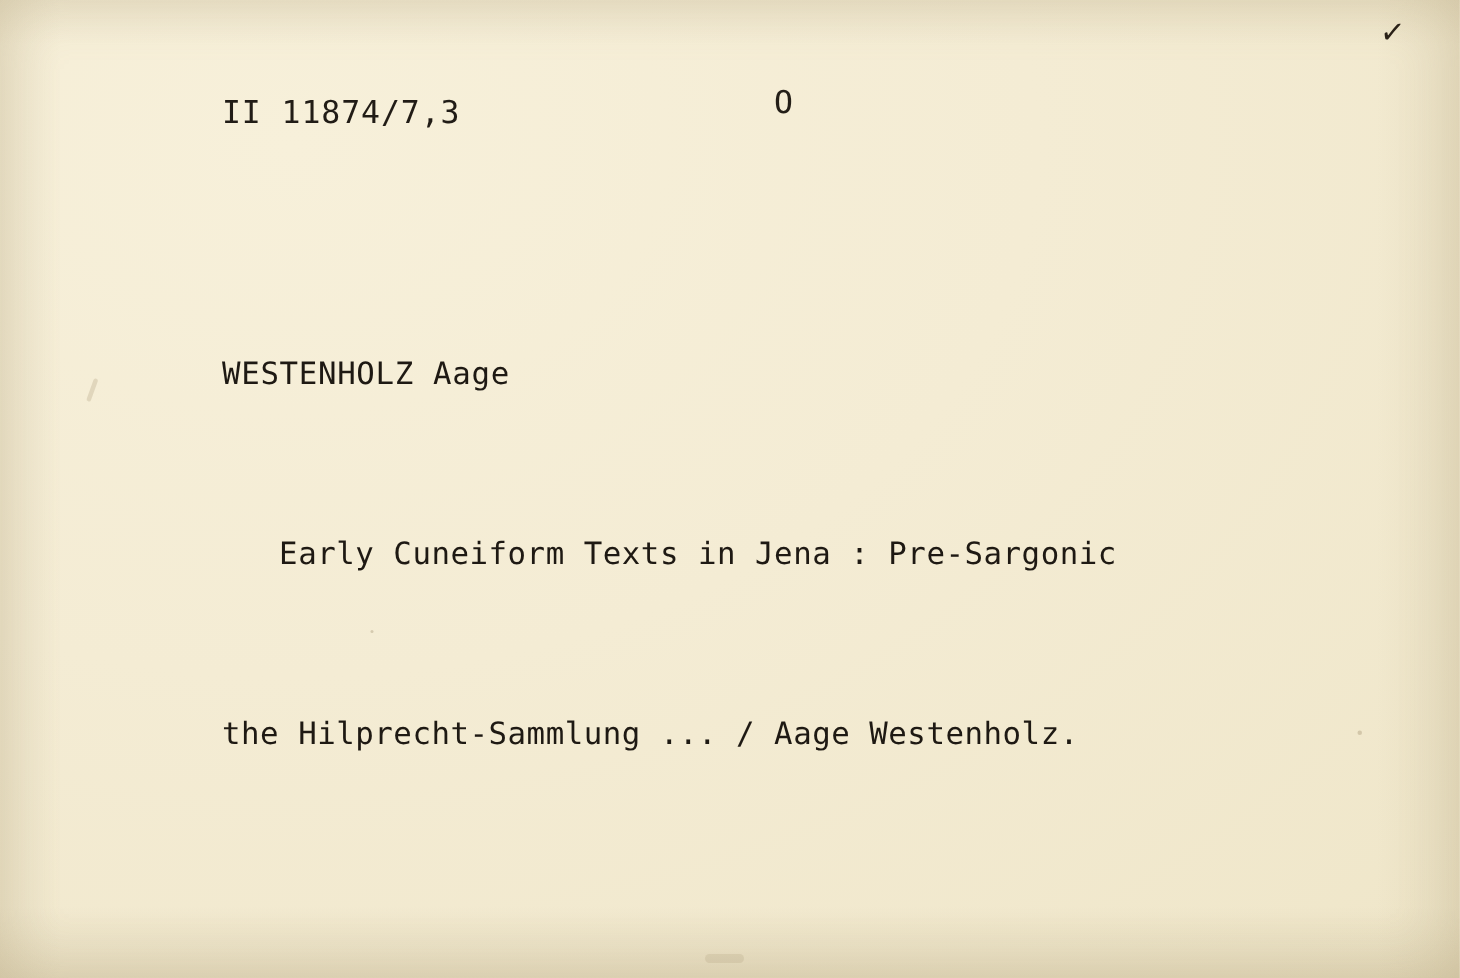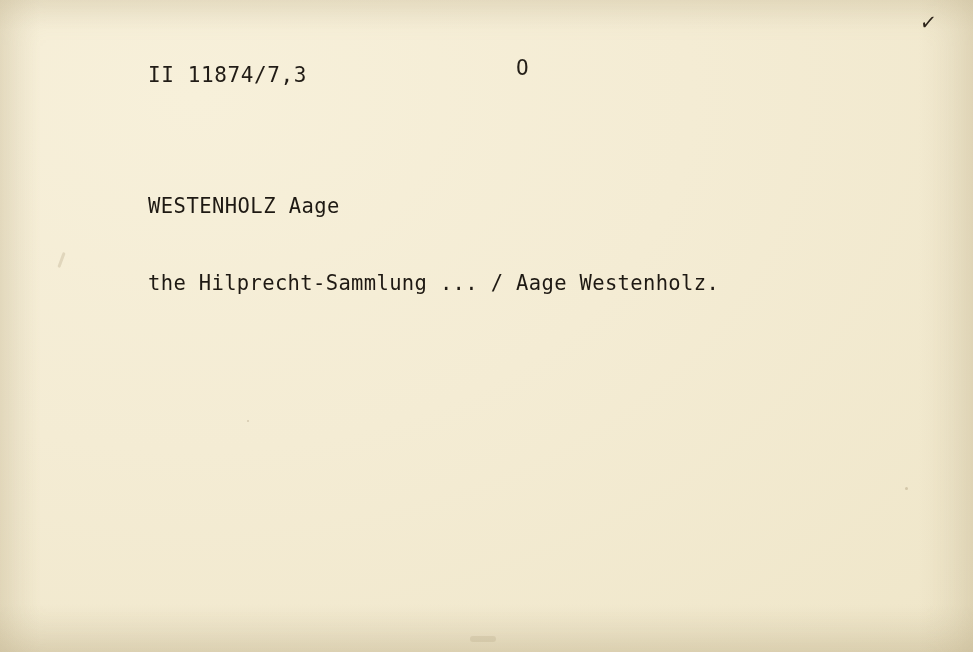--- a/index.html
+++ b/index.html
@@ -71,20 +71,21 @@
     top: 143px;
     width: 790px;
     font-size: 20.5px;
     line-height: 25.6px;
     color: #1e1913;
     letter-spacing: 0.35px;
     white-space: pre;
   }
   .entry .line {
     white-space: pre;
+    margin-top: 43px;
   }
   .heading {
     letter-spacing: 0.45px;
   }
 
   
   .speck {
     position: absolute;
     background: rgba(150,130,95,0.32);
     border-radius: 50%;
@@ -108,15 +109,16 @@
   <div class="speck s4"></div>
 
   <div class="checkmark">✓</div>
 
   <div class="shelfmark">II 11874/7,3</div>
 
   <div class="center-mark">O</div>
 
   <div class="entry">
     <div class="line heading">WESTENHOLZ Aage</div>
+    <div class="line">   Early Cuneiform Texts in Jena : Pre-Sargonic</div>
     <div class="line">the Hilprecht-Sammlung ... / Aage Westenholz.</div>
   </div>
 </div>
 
 </body></html>

